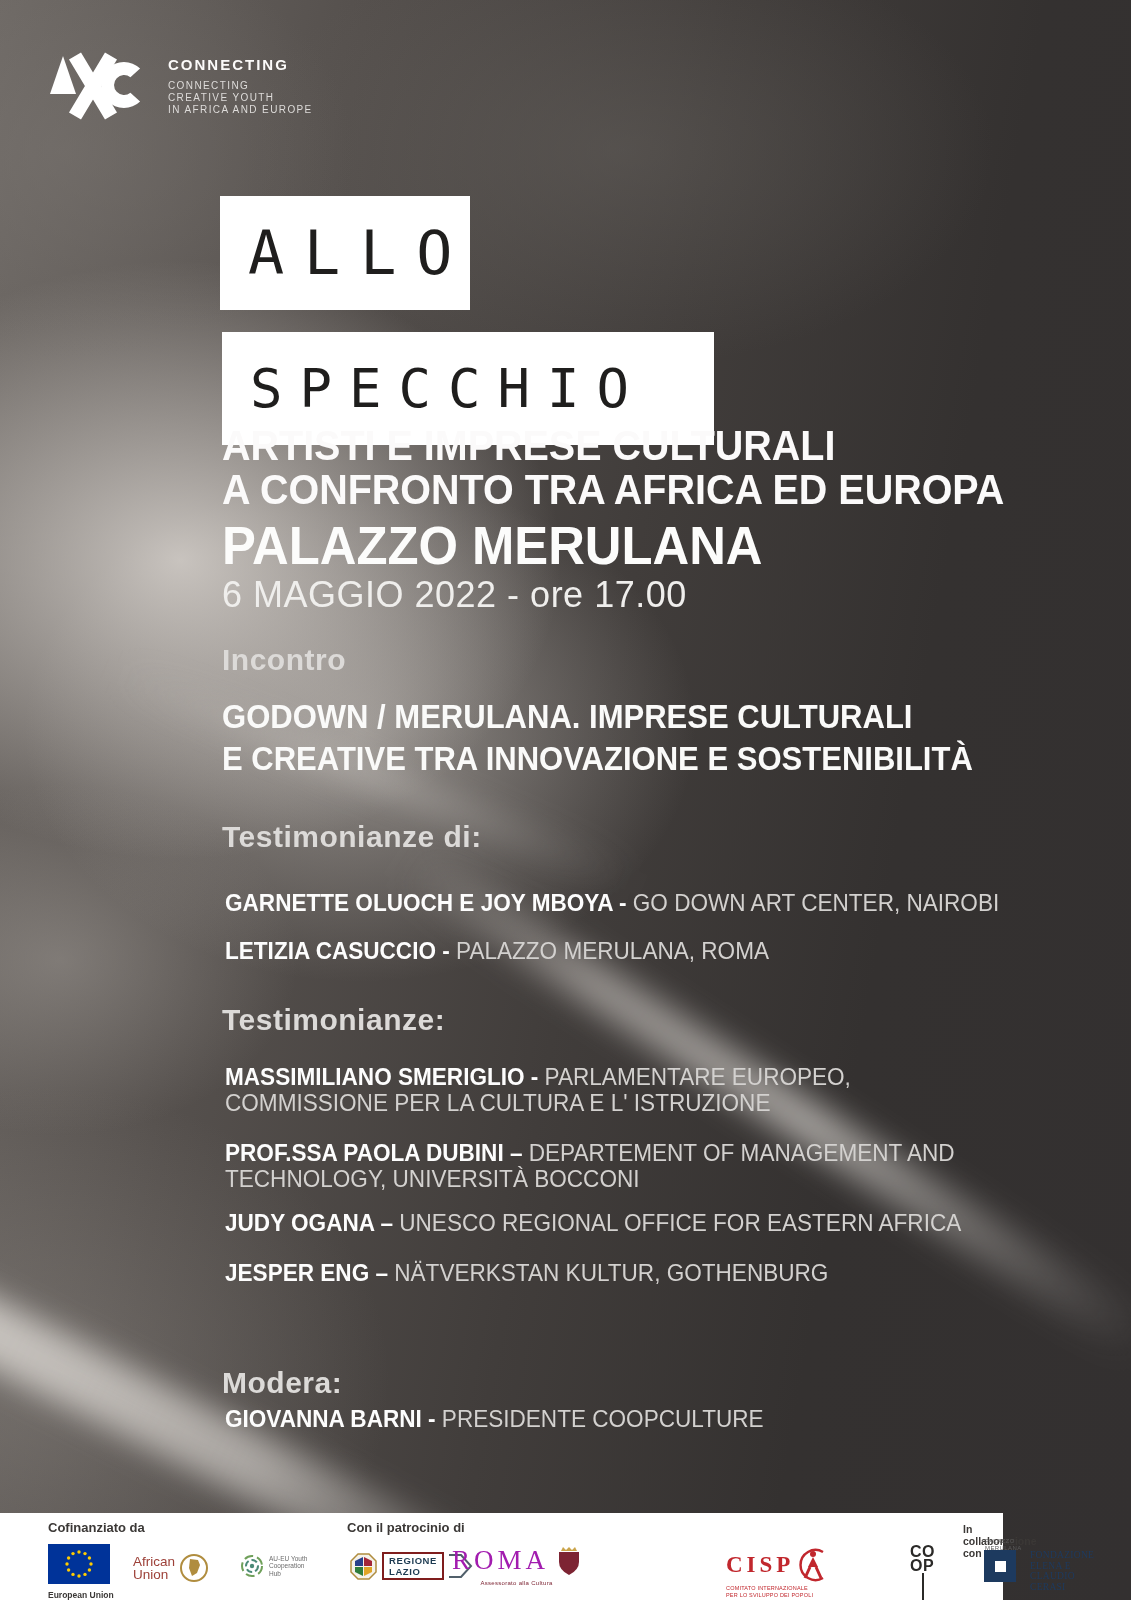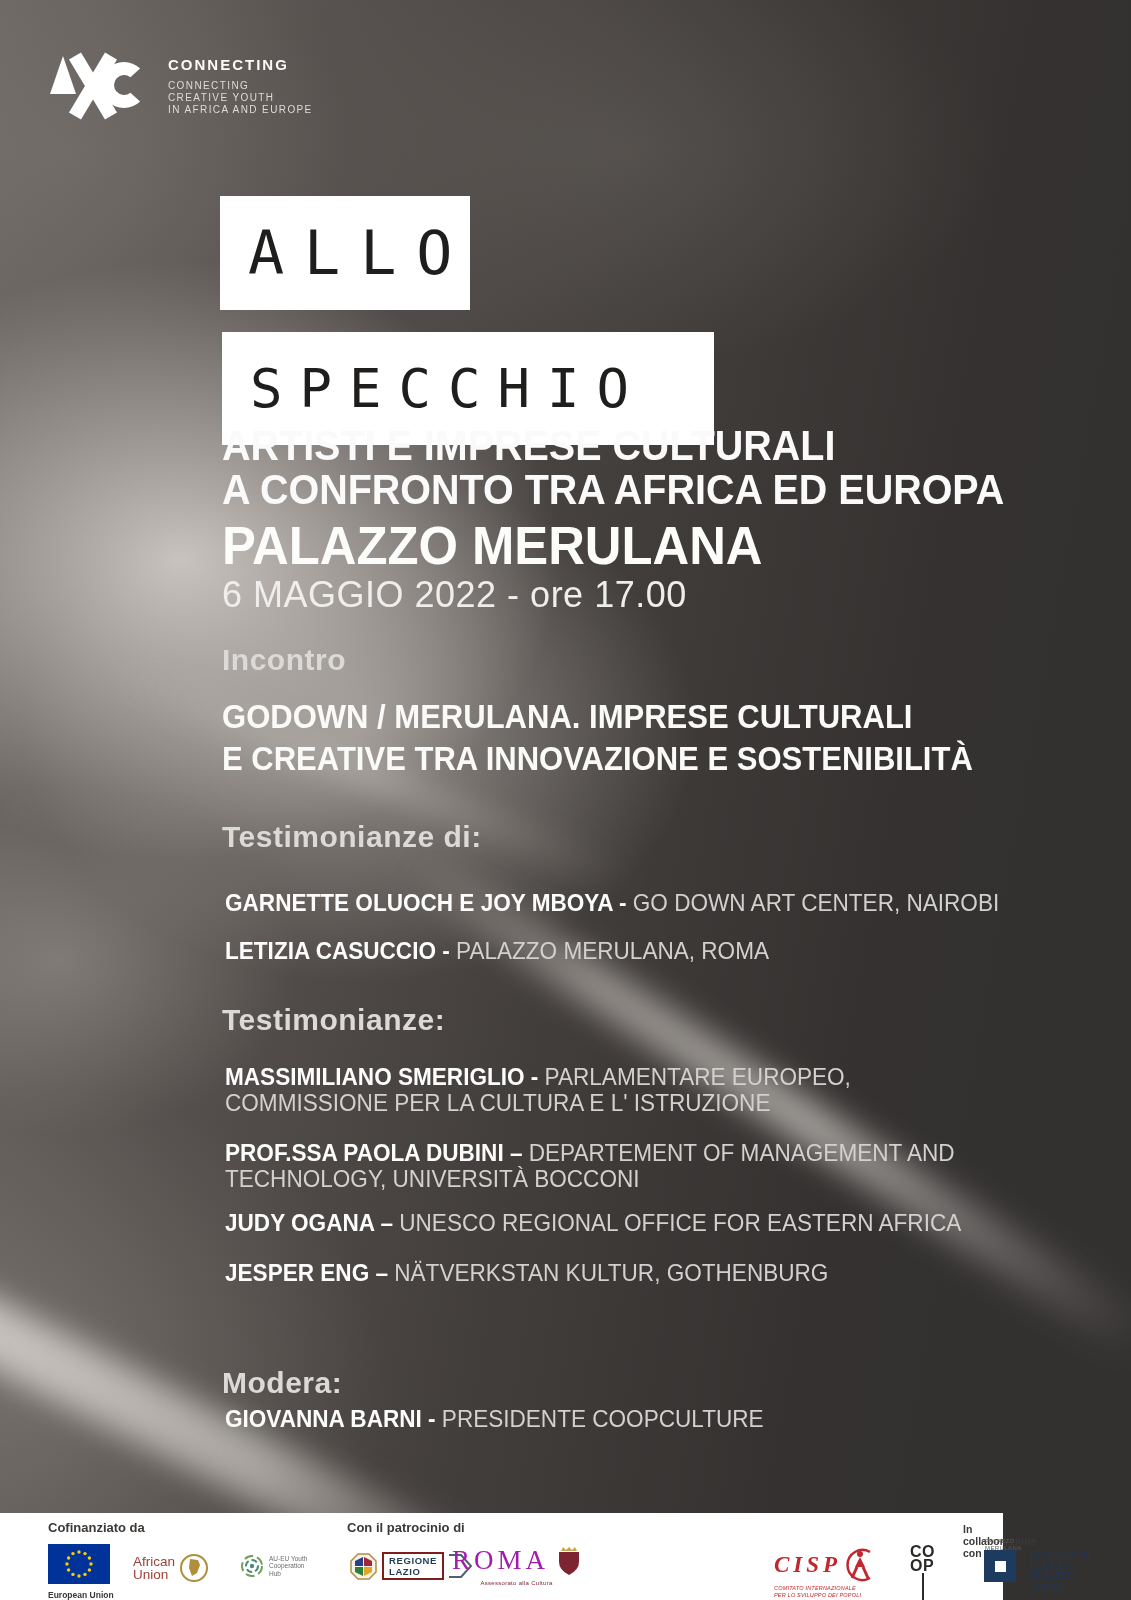--- a/index.html
+++ b/index.html
@@ -63,21 +63,21 @@
 
   .lazio{position:absolute;left:350px;top:36px;display:flex;align-items:center;gap:5px;}
   .lazio .box{border:2px solid #7f1d1d;padding:1px 5px;font-size:9.5px;font-weight:bold;
     color:#1d3b52;letter-spacing:.6px;line-height:11px;}
 
   .roma{position:absolute;left:452px;top:33px;text-align:center;}
   .roma .row{display:flex;align-items:flex-start;gap:8px;}
   .roma .w{font-family:"Liberation Serif",serif;font-size:27px;letter-spacing:4px;color:#a21caf;line-height:28px;}
   .roma .cap{font-size:6px;color:#7d2433;margin-top:4px;letter-spacing:.3px;}
 
-  .cisp{position:absolute;left:774px;top:33px;font-style:italic;}
+  .cisp{position:absolute;left:726px;top:33px;}
   .cisp .row{display:flex;align-items:center;gap:2px;}
   .cisp .w{font-family:"Liberation Serif",serif;font-weight:bold;font-size:23px;letter-spacing:4px;color:#c1272d;}
   .cisp .cap{font-size:5.5px;color:#c1272d;line-height:6.5px;margin-top:1px;letter-spacing:.2px;}
 
   .coop{position:absolute;left:910px;top:32px;display:flex;align-items:center;color:#2b2a28;flex-direction:column;}
   .coop .big{font-size:16px;font-weight:bold;line-height:14px;letter-spacing:.5px;}
   .coop .bar{width:2px;height:36px;background:#2b2a28;margin:0 3px;}
   .coop .small{font-size:8.5px;font-weight:bold;line-height:9px;letter-spacing:.4px;}
 
   .pmmini{position:absolute;left:985px;top:25px;font-size:6px;line-height:6.5px;color:#5a5a5a;letter-spacing:.4px;}

